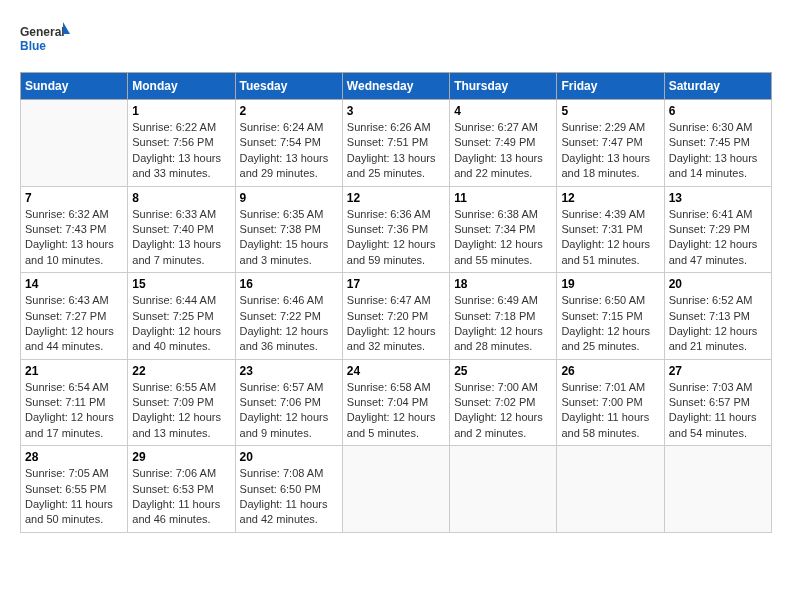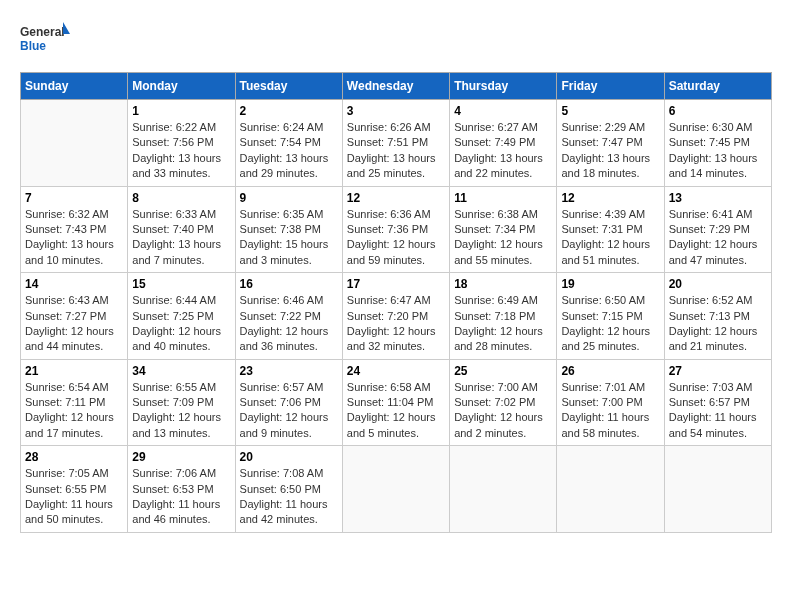--- a/index.html
+++ b/index.html
@@ -266,40 +266,40 @@
       <tr>
         <td>
         <div class="day-number">21</div>
         <div class="day-info">
           <span>Sunrise: 6:54 AM</span><br>
           <span>Sunset: 7:11 PM</span><br>
           <span>Daylight: 12 hours and 17 minutes.</span>
         </div>
       </td>
         <td>
-        <div class="day-number">34</div>
+        <div class="day-number">22</div>
         <div class="day-info">
           <span>Sunrise: 6:55 AM</span><br>
           <span>Sunset: 7:09 PM</span><br>
           <span>Daylight: 12 hours and 13 minutes.</span>
         </div>
       </td>
         <td>
         <div class="day-number">23</div>
         <div class="day-info">
           <span>Sunrise: 6:57 AM</span><br>
           <span>Sunset: 7:06 PM</span><br>
           <span>Daylight: 12 hours and 9 minutes.</span>
         </div>
       </td>
         <td>
         <div class="day-number">24</div>
         <div class="day-info">
           <span>Sunrise: 6:58 AM</span><br>
-          <span>Sunset: 11:04 PM</span><br>
+          <span>Sunset: 7:04 PM</span><br>
           <span>Daylight: 12 hours and 5 minutes.</span>
         </div>
       </td>
         <td>
         <div class="day-number">25</div>
         <div class="day-info">
           <span>Sunrise: 7:00 AM</span><br>
           <span>Sunset: 7:02 PM</span><br>
           <span>Daylight: 12 hours and 2 minutes.</span>
         </div>

